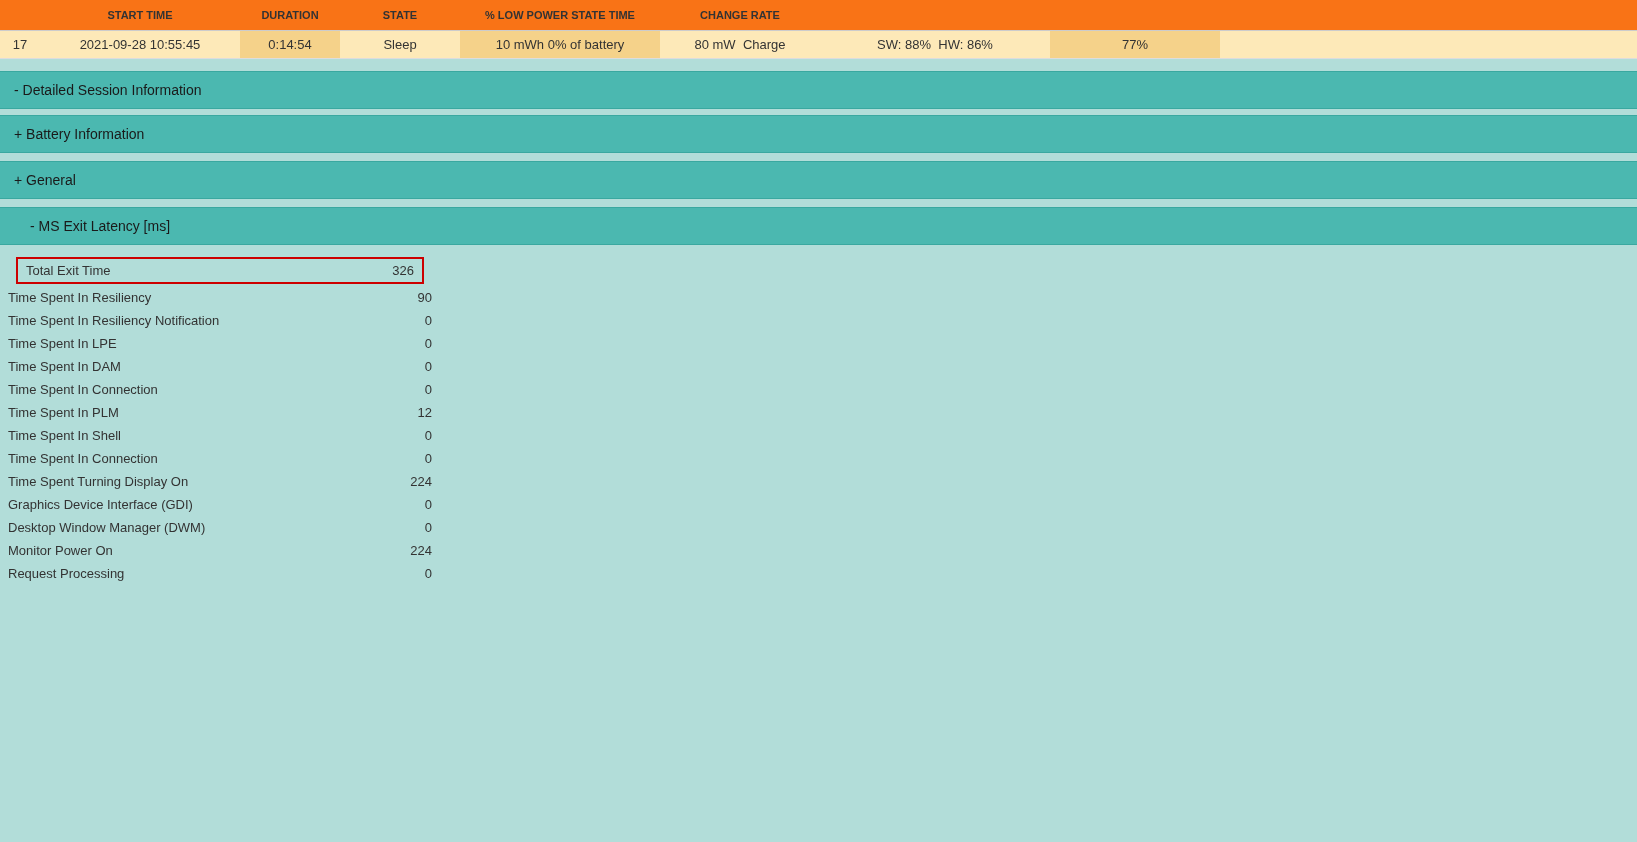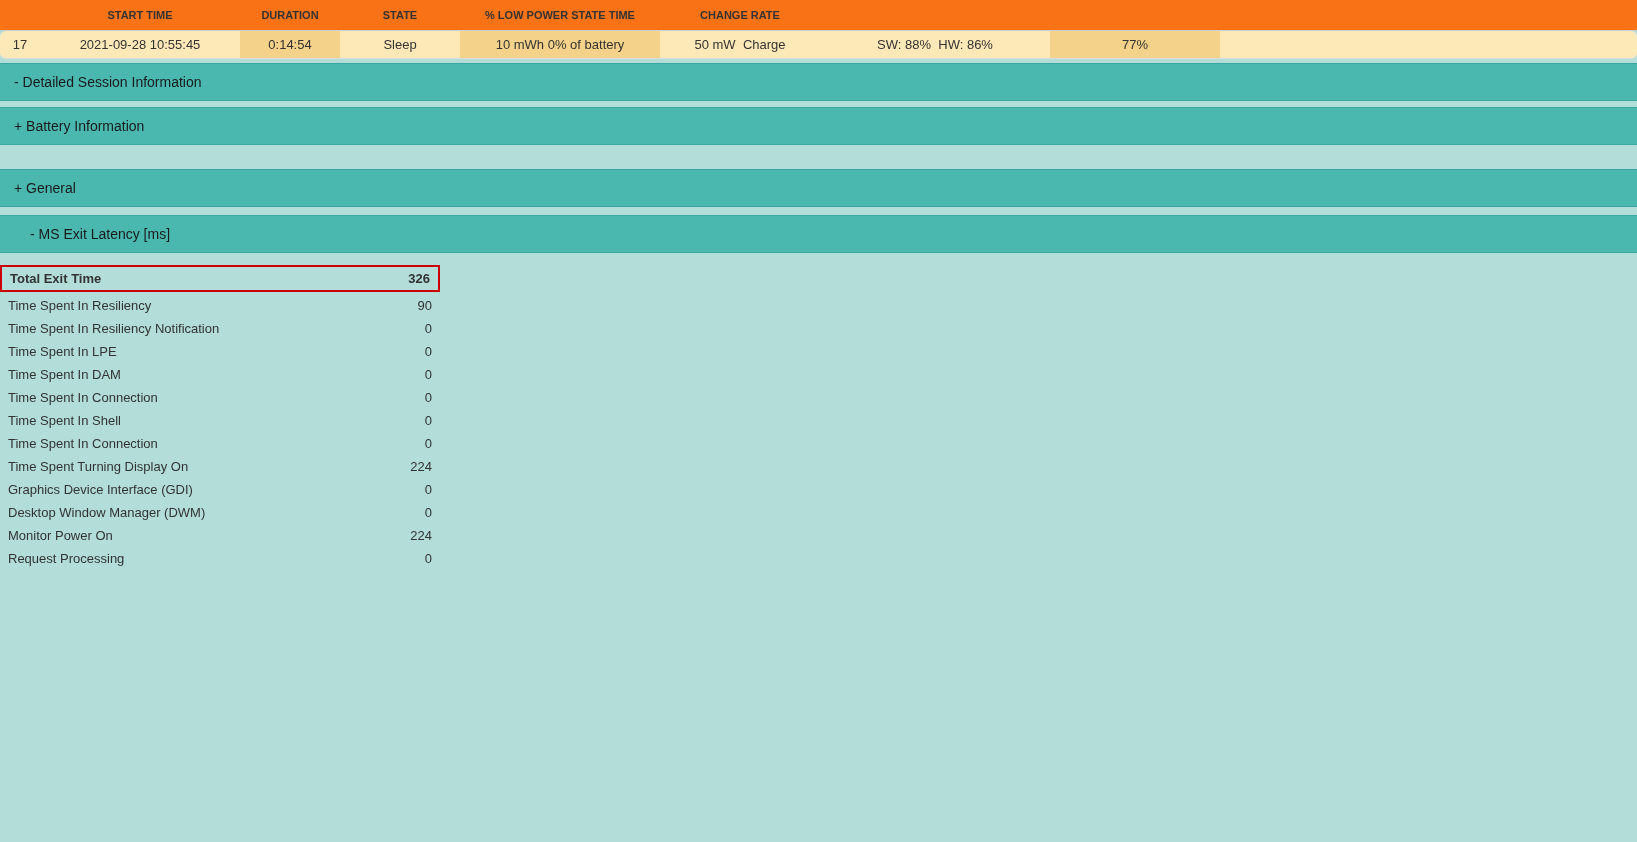--- a/index.html
+++ b/index.html
@@ -28,21 +28,20 @@
       display: flex;
       align-items: center;
       justify-content: center;
     }
 
     .table-row {
       display: grid;
       grid-template-columns: 40px 200px 100px 120px 200px 160px 230px 170px;
       background: #fde9b8;
       border-bottom: 1px solid #ddd;
-      border-radius: 6px;
     }
 
     .table-row .cell {
       padding: 6px 6px;
       text-align: center;
       display: flex;
       align-items: center;
       justify-content: center;
       font-size: 13px;
       color: #333;
@@ -51,21 +50,21 @@
     .table-row .cell.highlight {
       background: #f5d28a;
     }
 
     .section-header {
       background: #4bb8b0;
       padding: 10px 14px;
       font-size: 14px;
       color: #1a1a1a;
       cursor: pointer;
-      margin-top: 4px;
+      margin-top: 12px;
       border-top: 1px solid #3aa8a0;
       border-bottom: 1px solid #3aa8a0;
     }
 
     .ms-exit-content {
       background: #b2ddd9;
       padding: 10px 0;
     }
 
     .data-table {
@@ -75,22 +74,22 @@
     .data-row {
       display: flex;
       justify-content: space-between;
       padding: 4px 8px;
       font-size: 13px;
       color: #333;
     }
 
     .data-row.highlighted {
       border: 2px solid #cc0000;
-      font-weight: bold;
-      margin: 2px 0;
+      font-weight: normal;
+      margin: 2px 16px;
     }
 
     .data-row .label {
       flex: 1;
     }
 
     .data-row .value {
       width: 60px;
       text-align: right;
     }
@@ -112,21 +111,21 @@
   <div class="col-header">CHANGE RATE</div>
 </div>
 
 <div class="table-row">
   <div class="cell">17</div>
   <div class="cell">2021-09-28  10:55:45</div>
   <div class="cell highlight">0:14:54</div>
   <div class="cell">Sleep</div>
   <div class="cell highlight">10 mWh 0% of battery</div>
   <div class="cell">
-    <span>50 mW</span>&nbsp;&nbsp;
+    <span>80 mW</span>&nbsp;&nbsp;
     <span>Charge</span>
   </div>
   <div class="cell">
     <span>SW: 88%</span>&nbsp;&nbsp;
     <span>HW: 86%</span>
   </div>
   <div class="cell highlight">77%</div>
 </div>
 
 <div class="section-header">
@@ -134,21 +133,21 @@
   <span>Detailed Session Information</span>
 </div>
 
 <div class="section-header" style="margin-top:6px;">
   <span>+ </span>
   <span>Battery Information</span>
 </div>
 
 <div class="divider"></div>
 
-<div class="section-header" style="margin-top:16px;">
+<div class="section-header" style="margin-top:0;">
   <span>+ </span>
   <span>General</span>
 </div>
 
 <div class="divider"></div>
 
 <div class="section-header" style="margin-top:0;padding-left:30px;">
   <span>- </span>
   <span>MS Exit Latency [ms]</span>
 </div>
@@ -173,20 +172,24 @@
       </div>
       <div class="data-row">
         <span class="label">Time Spent In DAM</span>
         <span class="value">0</span>
       </div>
       <div class="data-row">
         <span class="label">Time Spent In Connection</span>
         <span class="value">0</span>
       </div>
       <div class="data-row">
+        <span class="label">Time Spent In PLM</span>
+        <span class="value">12</span>
+      </div>
+      <div class="data-row">
         <span class="label">Time Spent In Shell</span>
         <span class="value">0</span>
       </div>
       <div class="data-row">
         <span class="label">Time Spent In Connection</span>
         <span class="value">0</span>
       </div>
       <div class="data-row">
         <span class="label">Time Spent Turning Display On</span>
         <span class="value">224</span>

